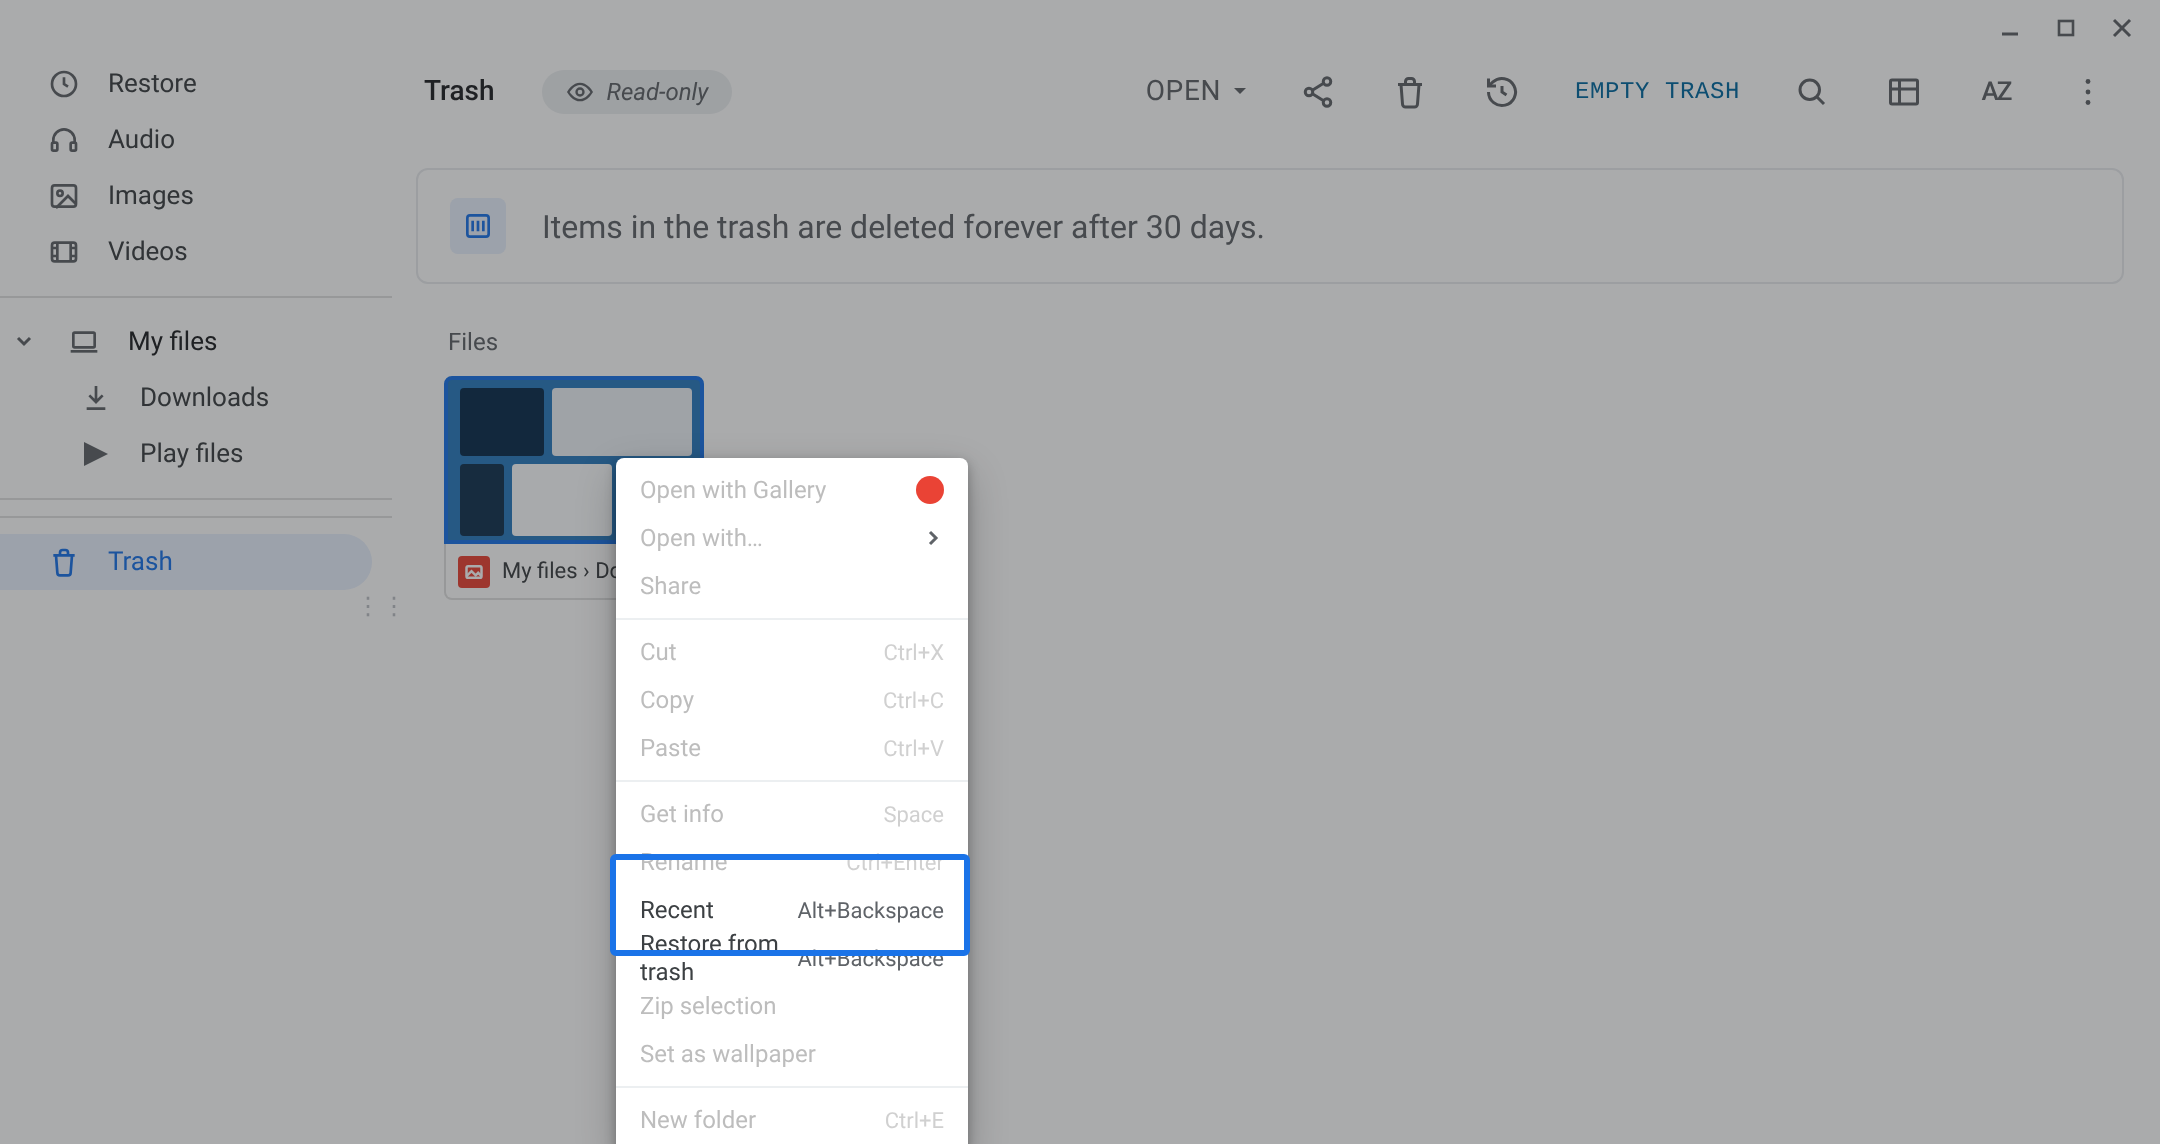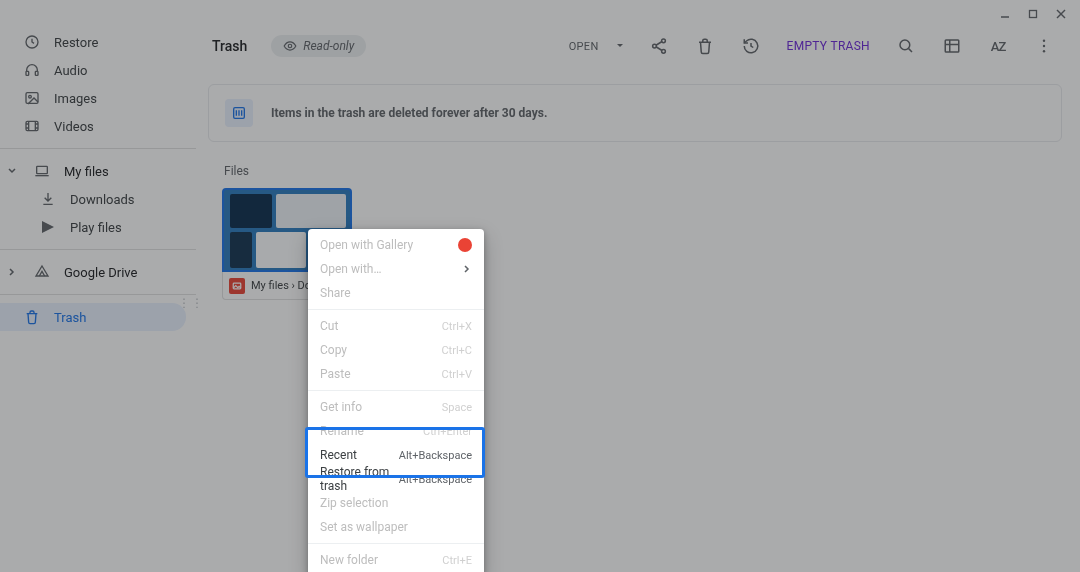--- a/index.html
+++ b/index.html
@@ -17,25 +17,25 @@
   .side-divider { height: 1px; background: #e0e0e0; margin: 8px 0; }
   .side-group-head { display: flex; align-items: center; position: relative; height: 28px; padding-left: 32px; margin-right: 10px; }
   .side-group-head .caret { position: absolute; left: 6px; width: 12px; height: 12px; display: flex; align-items: center; justify-content: center; color: #5f6368; }
   .drag-handle { position: absolute; left: 178px; top: 296px; color: #bdc1c6; font-size: 12px; letter-spacing: 1px; }
 
   .main { flex: 1; padding: 28px 18px 0 12px; position: relative; }
   .topbar { display: flex; align-items: center; height: 36px; gap: 10px; }
   .title { font-size: 14px; font-weight: 500; margin-right: 14px; padding-left: 4px; }
   .readonly-chip { display: inline-flex; align-items: center; gap: 6px; background: #eceff1; color: #5f6368; border-radius: 14px; padding: 4px 12px; font-size: 12px; font-style: italic; }
   .topbar .spacer { flex: 1; }
-  .open-btn { display: inline-flex; align-items: center; gap: 16px; color: #5f6368; font-size: 11px; letter-spacing: .3px; padding: 6px 6px; cursor: pointer; }
+  .open-btn { display: inline-flex; align-items: center; gap: 5px; color: #5f6368; font-size: 14px; letter-spacing: .3px; padding: 6px 6px; cursor: pointer; }
   .icon-btn { width: 36px; height: 36px; display: flex; align-items: center; justify-content: center; color: #5f6368; cursor: pointer; border-radius: 50%; }
-  .empty-trash { color: #6d28d9; font-size: 12px; letter-spacing: .3px; padding: 0 8px; cursor: pointer; }
-
-  .banner { margin-top: 20px; border: 1px solid #e8eaed; border-radius: 6px; padding: 14px 16px; display: flex; align-items: center; gap: 18px; color: #5f6368; font-size: 12px; font-weight: bold; }
+  .empty-trash { color: #0369a1; font-size: 12px; letter-spacing: .3px; padding: 0 8px; cursor: pointer; font-family: Liberation Mono, monospace; }
+
+  .banner { margin-top: 20px; border: 1px solid #e8eaed; border-radius: 6px; padding: 14px 16px; display: flex; align-items: center; gap: 18px; color: #5f6368; font-size: 16px; }
   .banner .banner-icon { width: 28px; height: 28px; background: #e8f0fe; border-radius: 4px; display: flex; align-items: center; justify-content: center; color: #1a73e8; }
 
   .files-label { margin: 22px 0 10px 16px; font-size: 12px; color: #5f6368; }
 
   .file-card { width: 130px; margin-left: 14px; }
   .thumb { width: 130px; height: 84px; border-radius: 4px 4px 0 0; overflow: hidden; position: relative; background: #2a7bbf; border: 2px solid #1a73e8; }
   .thumb .mockpane { position: absolute; background: #fff; border-radius: 2px; }
   .cap { height: 28px; border: 1px solid #e0e0e0; border-top: none; border-radius: 0 0 4px 4px; display: flex; align-items: center; gap: 6px; padding: 0 6px; font-size: 11px; color: #3c4043; }
   .cap .file-ic { width: 16px; height: 16px; background: #ea4335; border-radius: 2px; display:flex; align-items:center; justify-content:center; }
 
@@ -148,34 +148,20 @@
       <span class="ic">
           <svg width="16" height="16" viewBox="0 0 24 24" fill="currentColor">
             <path d="M3 3l18 9L3 21z"></path>
           </svg>
         </span>
       <span>Play files</span>
     </div>
 
     <div class="side-divider"></div>
 
-    <div class="side-group-head">
-      <span class="caret">
-          <svg width="10" height="10" viewBox="0 0 10 10">
-            <path d="M3 2l3 3-3 3" fill="none" stroke="currentColor" stroke-width="1.5"></path>
-          </svg>
-        </span>
-      <span class="ic" style="margin-right:12px; width:20px; display:flex; align-items:center; justify-content:center; color:#5f6368">
-          <svg width="16" height="16" viewBox="0 0 24 24" fill="none" stroke="currentColor" stroke-width="2">
-            <path d="M12 3l9 15H3z"></path>
-            <path d="M8 18l4-7 4 7"></path>
-          </svg>
-        </span>
-      <span>Google Drive</span>
-    </div>
 
     <div class="side-divider"></div>
 
     <div class="side-item selected">
       <span class="ic">
           <svg width="16" height="16" viewBox="0 0 24 24" fill="none" stroke="currentColor" stroke-width="2">
             <path d="M4 7h16M9 7V5a2 2 0 0 1 2-2h2a2 2 0 0 1 2 2v2M6 7l1 13a2 2 0 0 0 2 2h6a2 2 0 0 0 2-2l1-13"></path>
           </svg>
         </span>
       <span>Trash</span>

